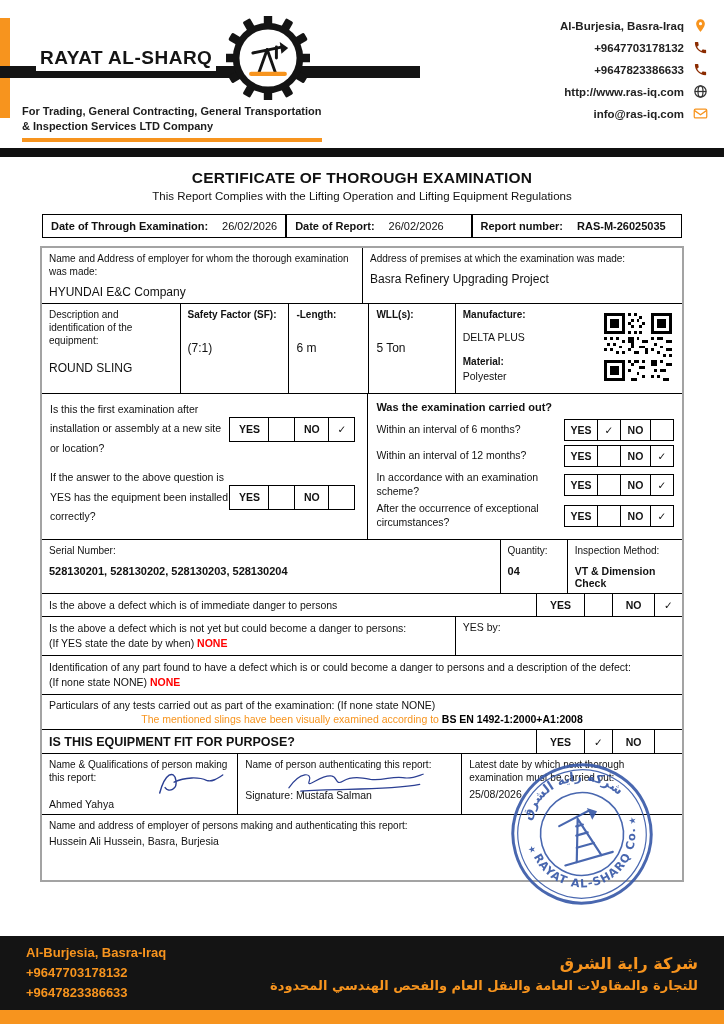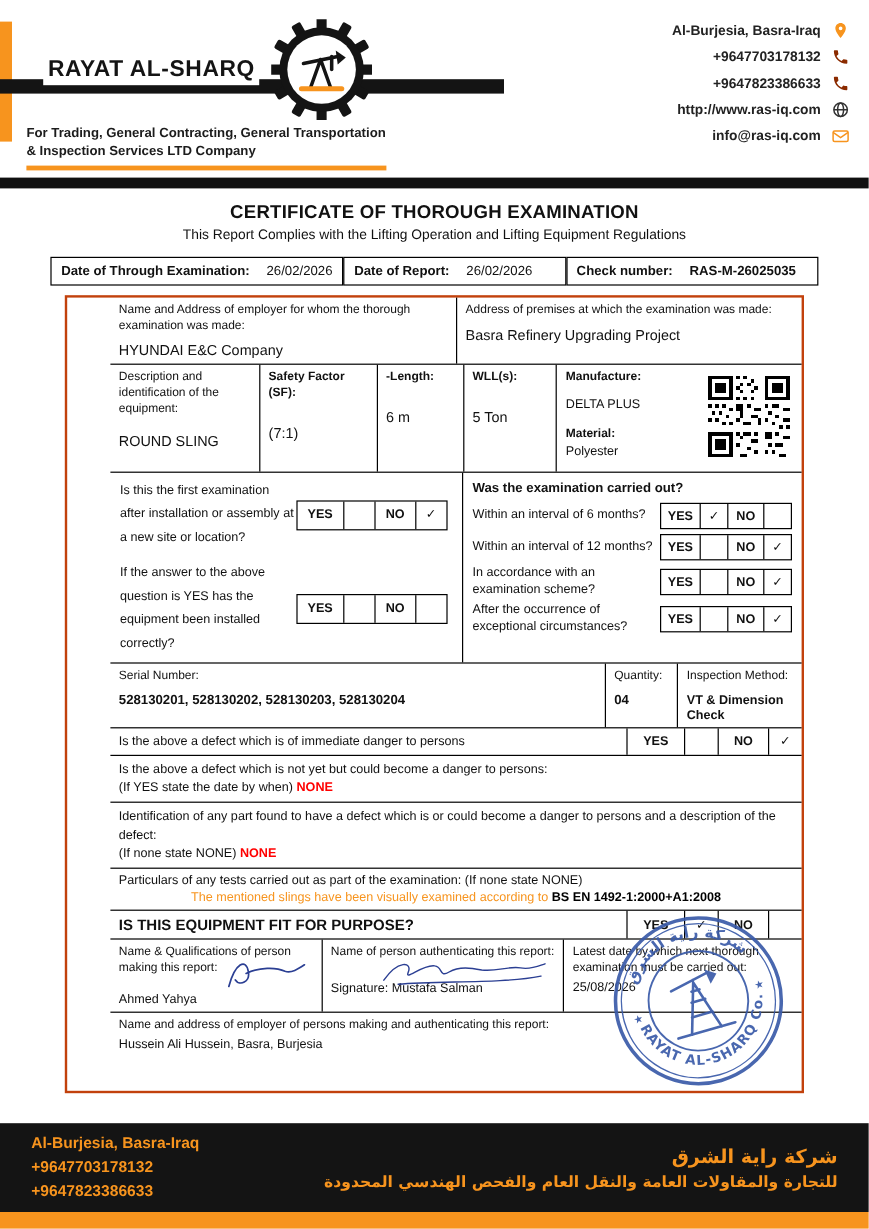--- a/index.html
+++ b/index.html
@@ -32,21 +32,21 @@
   .title-sub { font-size: 11.5px; margin-top: 3px; }
 
   
   .dates { display: flex; gap: 0; margin: 12px 42px 8px 42px; }
   .dbox { border: 1.5px solid #000; padding: 5px 8px; font-size: 11px; display: flex; gap: 14px; white-space: nowrap; align-items: center; }
   .dbox .dl { font-weight: bold; }
   .dbox1 { flex: 1.35; } .dbox2 { flex: 1; } .dbox3 { flex: 1.15; }
   .dval-bold { font-weight: bold; }
 
   
-  .tbl { margin: 0 54px; border: 2px solid #c2410c; font-size: 10.5px; padding-left: 36px; }
+  .tbl { margin: 0 40px; border: 2px solid #a3a3a3; font-size: 10.5px; }
   .trow { display: flex; border-top: 1px solid #000; align-items: stretch; }
   .trow:first-child { border-top: none; }
   .tcell { border-left: 1px solid #000; padding: 4px 7px; position: relative; }
   .tcell:first-child { border-left: none; }
   .lab { font-size: 10px; line-height: 1.3; }
   .val { font-size: 12px; margin-top: 9px; }
   .valb { font-weight: bold; }
 
   .r-emp { min-height: 52px; }
   .r-emp .tcell { width: 50%; }
@@ -215,21 +215,21 @@
 <div class="dates">
   <div class="dbox dbox1">
     <span class="dl">Date of Through Examination:</span>
     <span>26/02/2026</span>
   </div>
   <div class="dbox dbox2">
     <span class="dl">Date of Report:</span>
     <span>26/02/2026</span>
   </div>
   <div class="dbox dbox3">
-    <span class="dl">Check number:</span>
+    <span class="dl">Report number:</span>
     <span class="dval-bold">RAS-M-26025035</span>
   </div>
 </div>
 
 <div class="tbl">
 
   <div class="trow r-emp">
     <div class="tcell">
       <div class="lab">Name and Address of employer for whom the thorough examination was made:</div>
       <div class="val">HYUNDAI E&amp;C Company</div>
@@ -378,20 +378,23 @@
     <div class="a b1"></div>
     <div class="a no">NO</div>
     <div class="a b2">✓</div>
   </div>
 
   <div class="trow r-notyet">
     <div class="tcell c-ny">
       <span>Is the above a defect which is not yet but could become a danger to persons:</span><br>
       <span>(If YES state the date by when)</span>
       <span class="red">NONE</span>
+    </div>
+    <div class="tcell c-yesby">
+      <span>YES by:</span>
     </div>
   </div>
 
 
   <div class="trow r-ident">
     <div class="tcell" style="width:100%">
       <span>Identification of any part found to have a defect which is or could become a danger to persons and a description of the defect:</span><br>
       <span>(If none state NONE)</span>
       <span class="red">NONE</span>
     </div>

